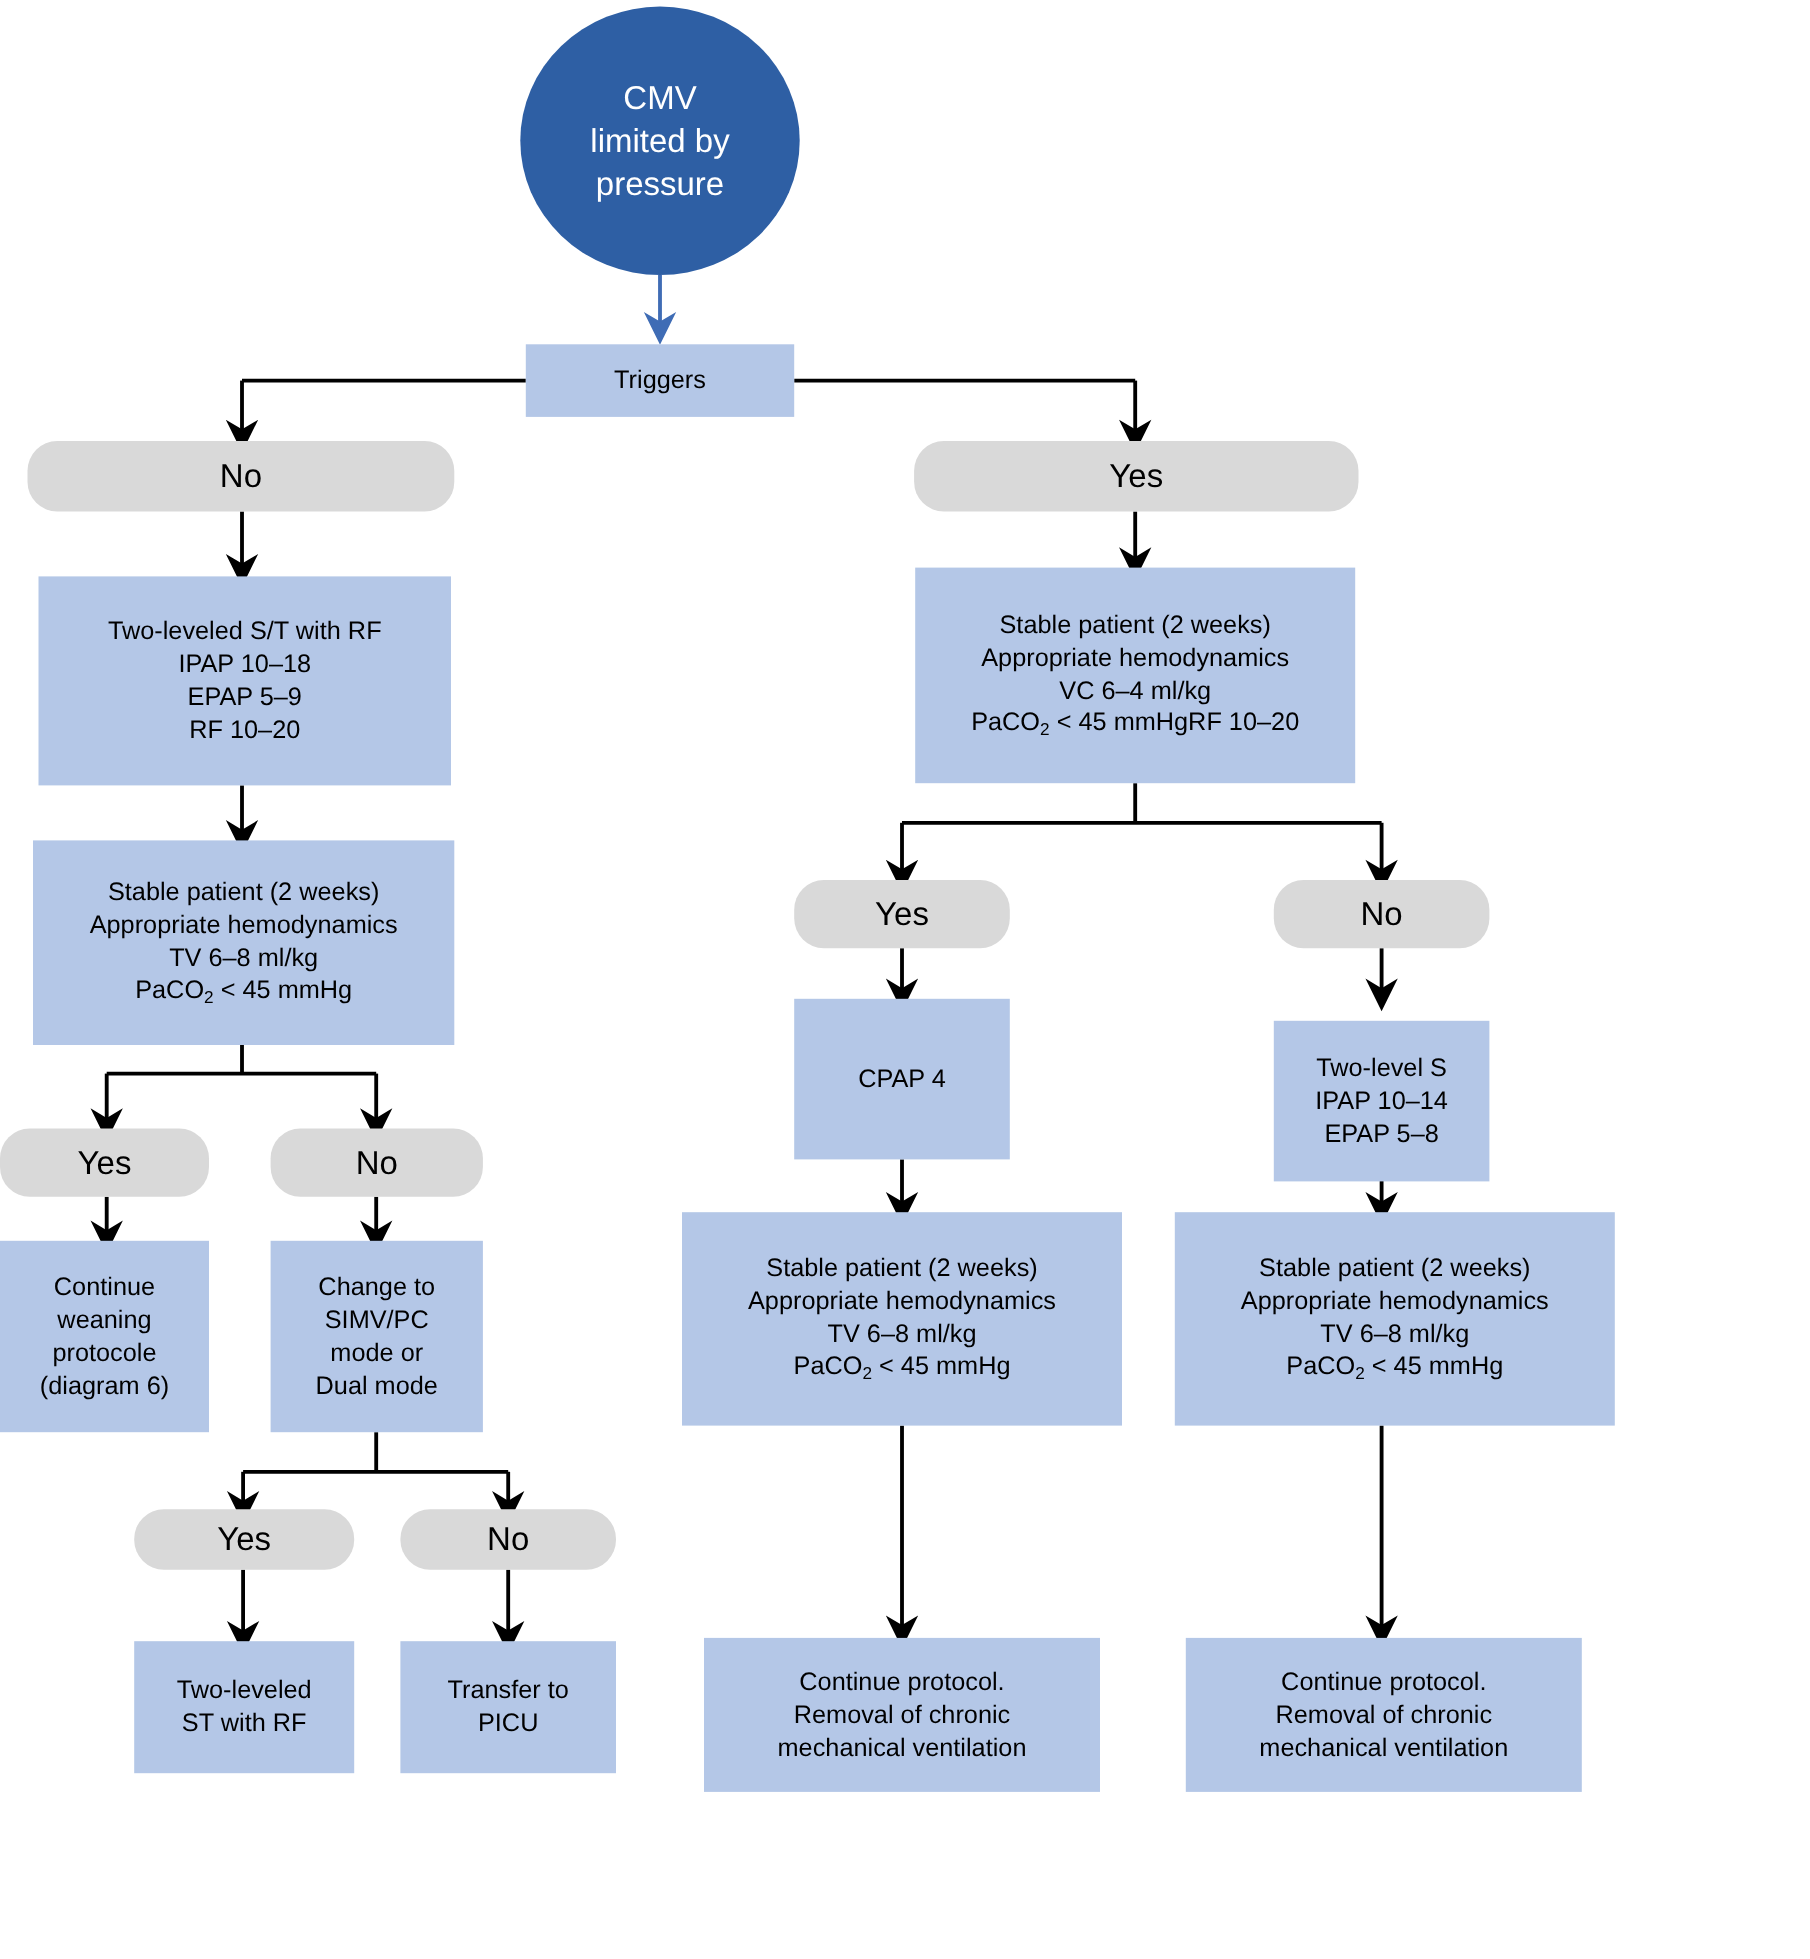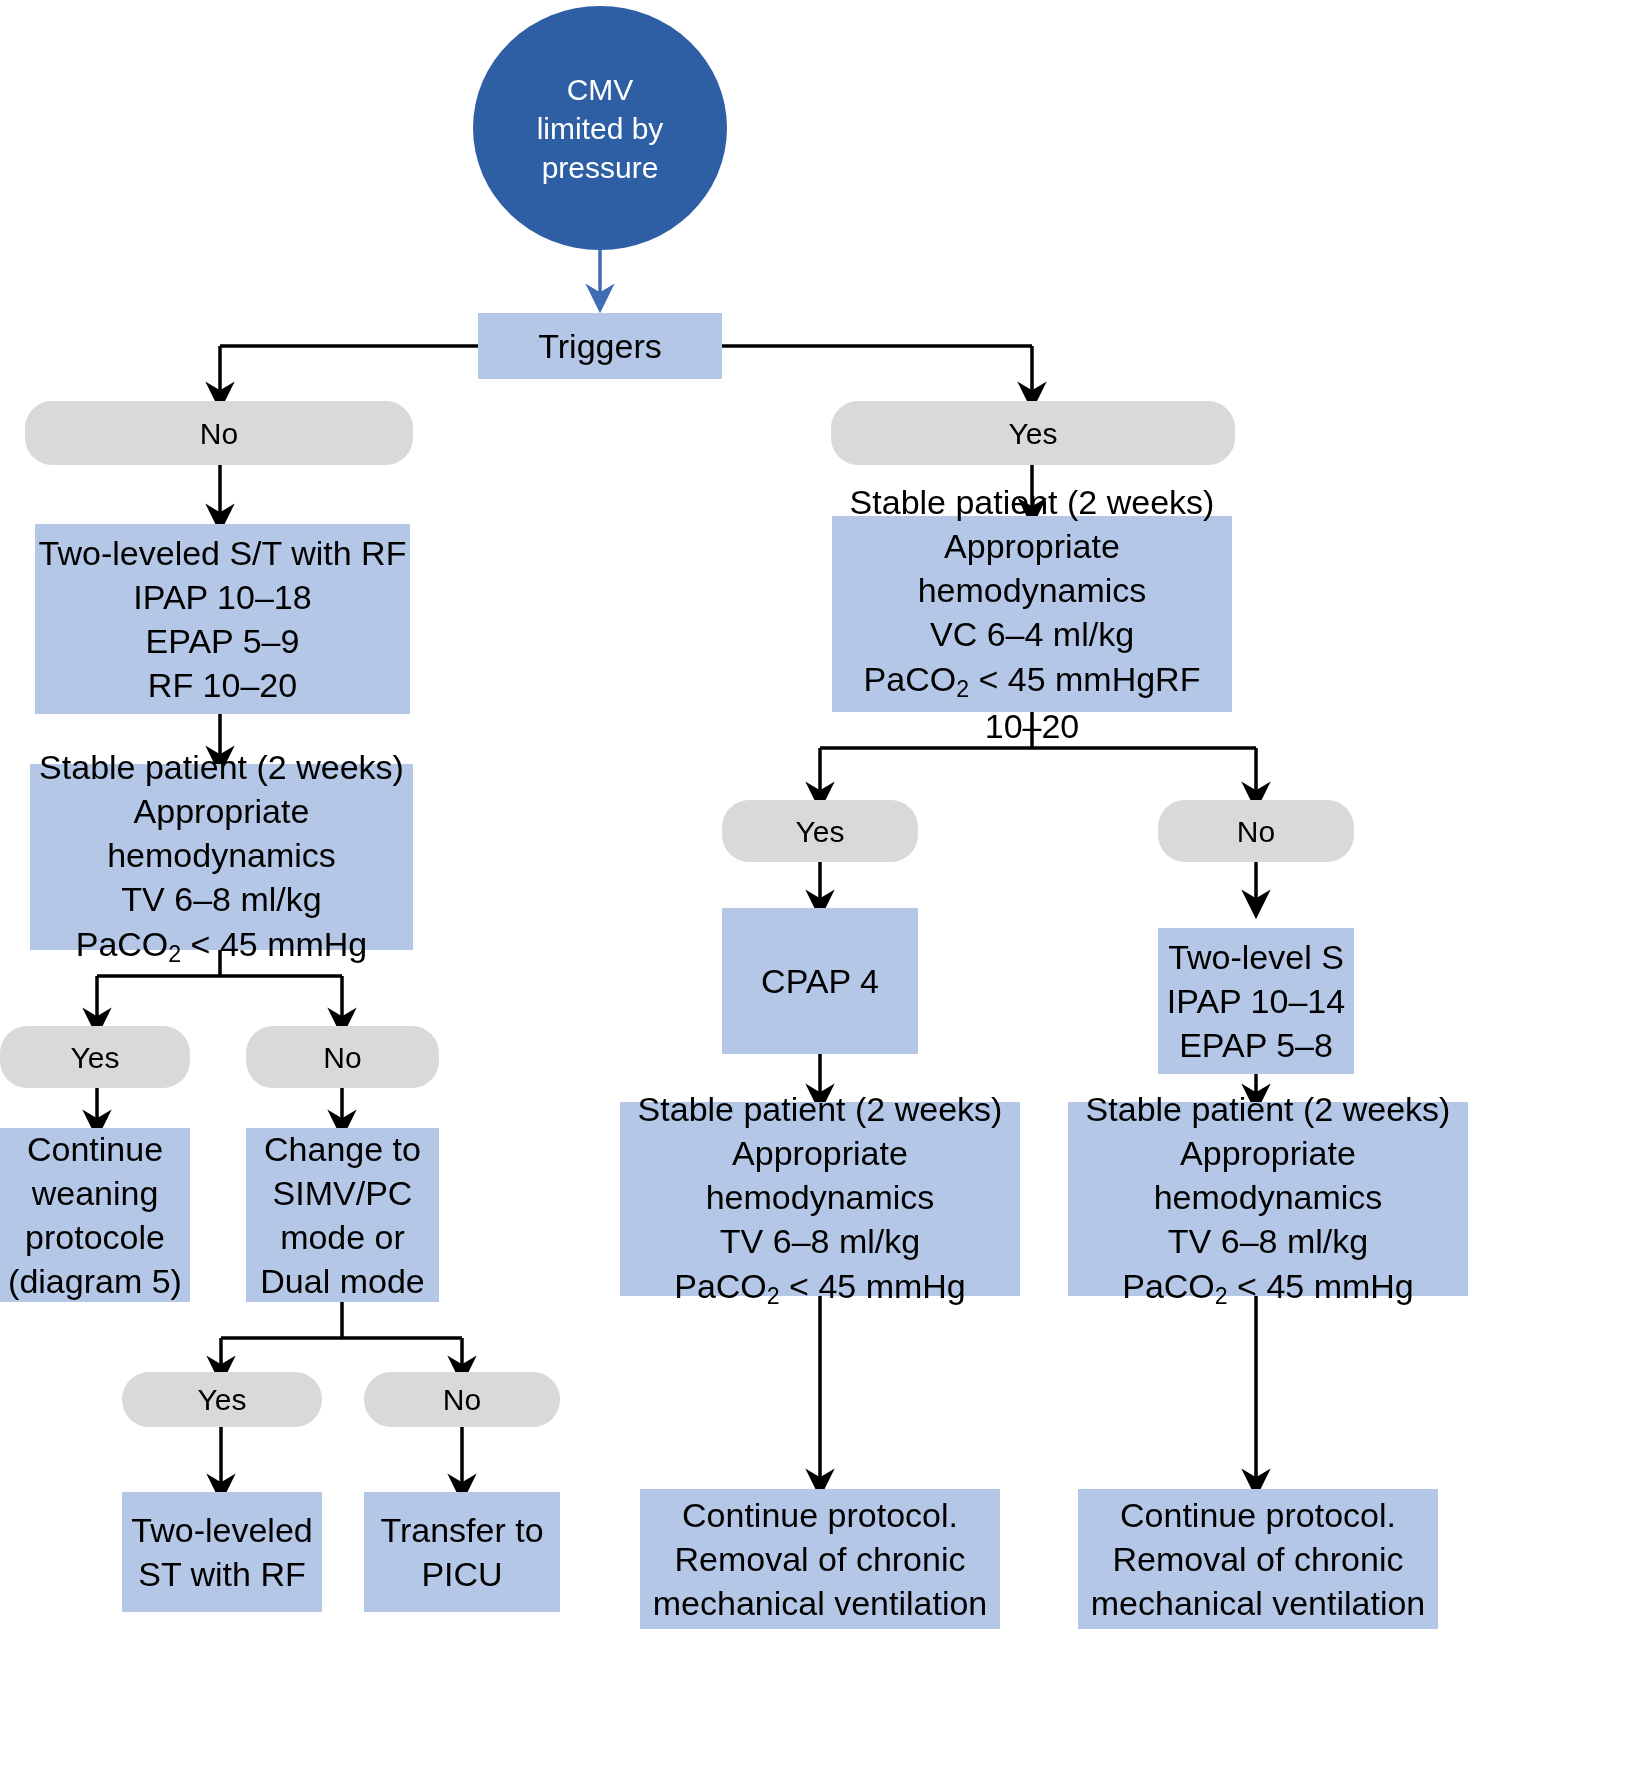--- a/index.html
+++ b/index.html
@@ -29,21 +29,21 @@
   }
   .circle {
     border-radius: 50%;
     background: #2E5FA4;
     color: #ffffff;
     font-size: 30px;
   }
   .blue {
     background: #B4C7E7;
     color: #000000;
-    font-size: 34px;
+    font-size: 23px;
   }
   .gray {
     background: #D9D9D9;
     color: #000000;
     font-size: 30px;
     border-radius: 27px;
   }
   .svg-layer {
     position: absolute;
     left: 0; top: 0;
@@ -175,21 +175,21 @@
       <span>TV 6–8 ml/kg</span>
       <span><span>PaCO</span><sub>2</sub><span> &lt; 45 mmHg</span></span>
     </div>
 
     <div class="node gray" style="left:0px; top:1026px; width:190px; height:62px;">Yes</div>
     <div class="node gray" style="left:246px; top:1026px; width:193px; height:62px;">No</div>
 
     <div class="node blue" style="left:0px; top:1128px; width:190px; height:174px;">Continue
 weaning
 protocole
-(diagram 5)</div>
+(diagram 6)</div>
     <div class="node blue" style="left:246px; top:1128px; width:193px; height:174px;">Change to
 SIMV/PC
 mode or
 Dual mode</div>
 
     <div class="node gray" style="left:122px; top:1372px; width:200px; height:55px;">Yes</div>
     <div class="node gray" style="left:364px; top:1372px; width:196px; height:55px;">No</div>
 
     <div class="node blue" style="left:122px; top:1492px; width:200px; height:120px;">Two-leveled
 ST with RF</div>

